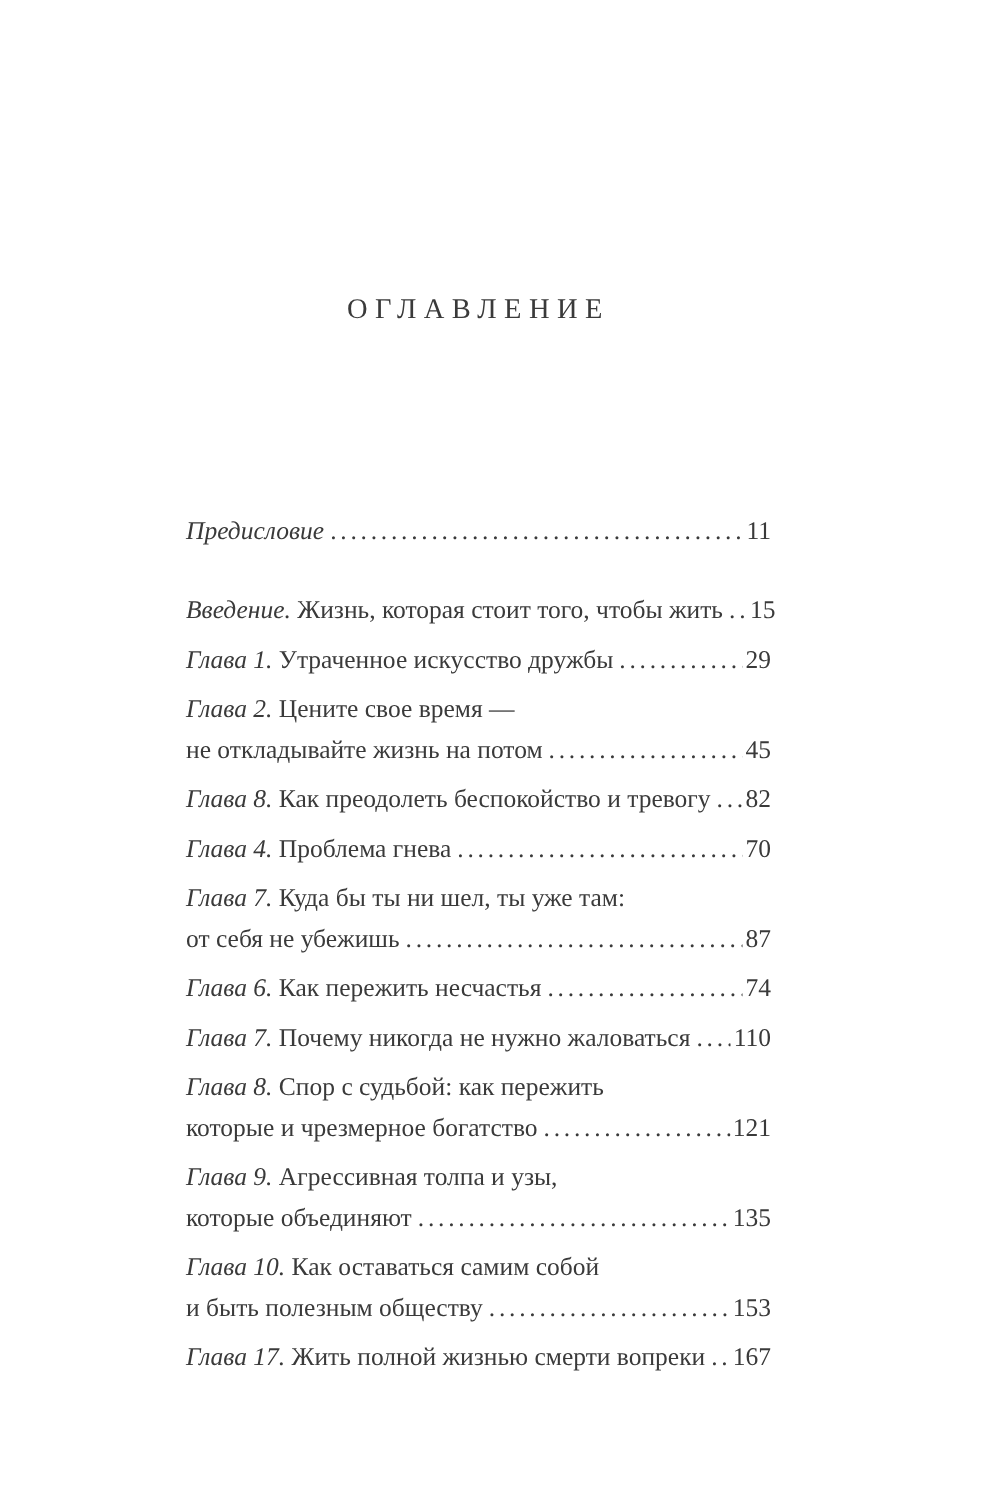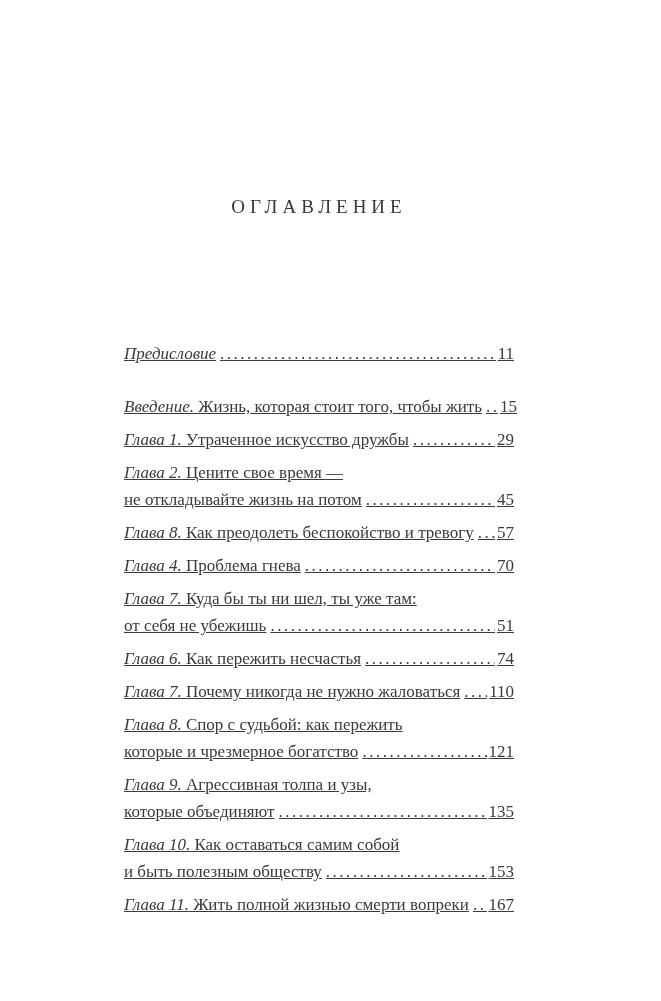--- a/index.html
+++ b/index.html
@@ -35,21 +35,20 @@
   }
   .toc-entry.gap-after {
     margin-bottom: 26px;
   }
   .toc-line {
     display: flex;
     align-items: center;
     font-size: 17px;
     line-height: 27px;
     white-space: nowrap;
-    text-decoration: underline;
   }
   .entry-label {
     font-style: italic;
   }
   .entry-text {
     flex: 0 0 auto;
   }
   .dots {
     flex: 1 1 auto;
     overflow: hidden;
@@ -101,38 +100,38 @@
         <div class="toc-line">
           <span class="entry-text">не откладывайте жизнь на потом</span>
           <span class="dots"></span>
           <span class="page-num">45</span>
         </div>
       </div>
       <div class="toc-entry">
         <div class="toc-line">
           <span class="entry-text"><span class="entry-label">Глава 8.</span> Как преодолеть беспокойство и тревогу</span>
           <span class="dots"></span>
-          <span class="page-num">57</span>
+          <span class="page-num">82</span>
         </div>
       </div>
       <div class="toc-entry">
         <div class="toc-line">
           <span class="entry-text"><span class="entry-label">Глава 4.</span> Проблема гнева</span>
           <span class="dots"></span>
           <span class="page-num">70</span>
         </div>
       </div>
       <div class="toc-entry">
         <div class="toc-line">
           <span class="entry-text"><span class="entry-label">Глава 7.</span> Куда бы ты ни шел, ты уже там:</span>
         </div>
         <div class="toc-line">
           <span class="entry-text">от себя не убежишь</span>
           <span class="dots"></span>
-          <span class="page-num">51</span>
+          <span class="page-num">87</span>
         </div>
       </div>
       <div class="toc-entry">
         <div class="toc-line">
           <span class="entry-text"><span class="entry-label">Глава 6.</span> Как пережить несчастья</span>
           <span class="dots"></span>
           <span class="page-num">74</span>
         </div>
       </div>
       <div class="toc-entry">
@@ -167,19 +166,19 @@
           <span class="entry-text"><span class="entry-label">Глава 10.</span> Как оставаться самим собой</span>
         </div>
         <div class="toc-line">
           <span class="entry-text">и быть полезным обществу</span>
           <span class="dots"></span>
           <span class="page-num">153</span>
         </div>
       </div>
       <div class="toc-entry">
         <div class="toc-line">
-          <span class="entry-text"><span class="entry-label">Глава 11.</span> Жить полной жизнью смерти вопреки</span>
+          <span class="entry-text"><span class="entry-label">Глава 17.</span> Жить полной жизнью смерти вопреки</span>
           <span class="dots"></span>
           <span class="page-num">167</span>
         </div>
       </div>
     </div>
 </div>
 
 </body></html>

